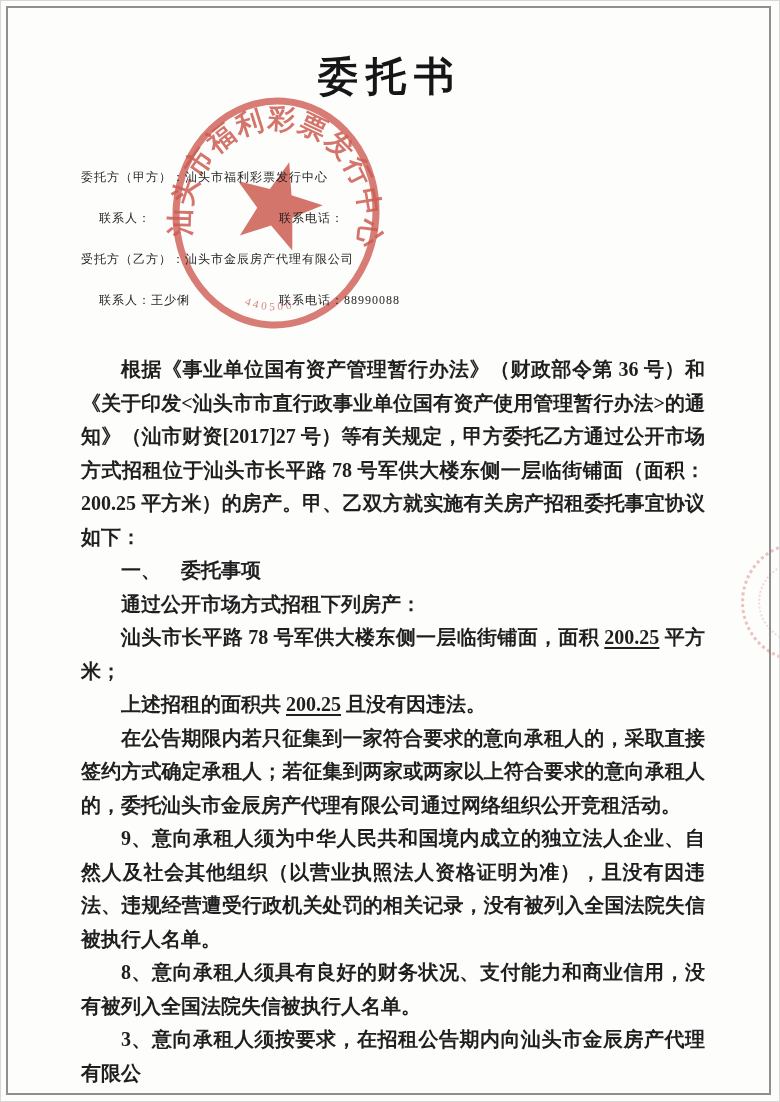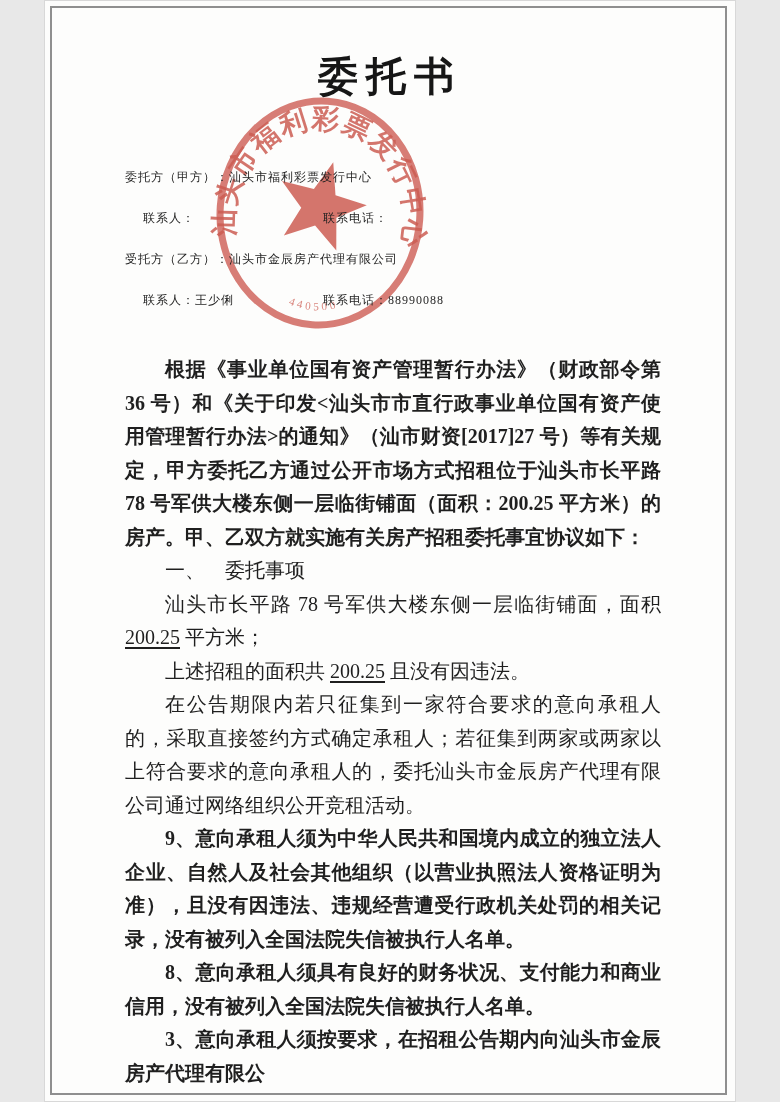--- a/index.html
+++ b/index.html
@@ -1,18 +1,18 @@
 <!DOCTYPE html>
 <html><head>
 <meta charset="utf-8">
 <style>
   html,body{margin:0;padding:0;background:#e8e8e8;}
   .page{
     position:relative;
-    width:692px;height:1102px;
+    width:780px;height:1102px;
     margin:0 auto;
     background:#fdfdfc;
     overflow:hidden;
     font-family:"Liberation Serif","DejaVu Serif",serif;
     color:#1f1f1f;
     box-sizing:border-box;
     border:1px solid #d8d8d8;
   }
   .frame{
     position:absolute;
@@ -43,21 +43,21 @@
   .contact-cell{display:inline-block;min-width:180px;margin-left:18px;}
   .body-text{
     position:absolute;
     top:352px;left:80px;right:74px;
     font-size:20px;
     line-height:33.5px;
     text-align:justify;
   }
   .para{margin:0;}
   .para.indent{text-indent:2em;font-weight:bold;}
-  .para.bold{font-weight:400;}
+  .para.bold{font-weight:700;}
   .u{text-decoration:underline;text-underline-offset:3px;}
   
   .seal{
     position:absolute;
     left:164px;top:92px;
     width:222px;height:240px;
     mix-blend-mode:multiply;
     opacity:.82;
     transform:rotate(4deg);
     pointer-events:none;
@@ -124,20 +124,21 @@
       </span>
       <span>
         <span>联系电话：</span><span>88990088</span>
       </span>
     </div>
   </div>
 
   <div class="body-text">
       <p class="para indent"><span>根据《事业单位国有资产管理暂行办法》（财政部令第 36 号）和《关于印发&lt;汕头市市直行政事业单位国有资产使用管理暂行办法&gt;的通知》（汕市财资[2017]27 号）等有关规定，甲方委托乙方通过公开市场方式招租位于汕头市长平路 78 号军供大楼东侧一层临街铺面（面积：200.25 平方米）的房产。甲、乙双方就实施有关房产招租委托事宜协议如下：</span></p>
       <p class="para bold indent"><span>一、　委托事项</span></p>
+      <p class="para bold indent"><span>通过公开市场方式招租下列房产：</span></p>
       <p class="para bold indent"><span>汕头市长平路 78 号军供大楼东侧一层临街铺面，面积 </span><span class="u">200.25</span><span> 平方米；</span></p>
       <p class="para bold indent"><span>上述招租的面积共 </span><span class="u">200.25</span><span> 且没有因违法。</span></p>
       <p class="para bold indent"><span>在公告期限内若只征集到一家符合要求的意向承租人的，采取直接签约方式确定承租人；若征集到两家或两家以上符合要求的意向承租人的，委托汕头市金辰房产代理有限公司通过网络组织公开竞租活动。</span></p>
       <p class="para indent"><span>9、意向承租人须为中华人民共和国境内成立的独立法人企业、自然人及社会其他组织（以营业执照法人资格证明为准），且没有因违法、违规经营遭受行政机关处罚的相关记录，没有被列入全国法院失信被执行人名单。</span></p>
       <p class="para indent"><span>8、意向承租人须具有良好的财务状况、支付能力和商业信用，没有被列入全国法院失信被执行人名单。</span></p>
       <p class="para indent"><span>3、意向承租人须按要求，在招租公告期内向汕头市金辰房产代理有限公</span></p>
     </div>
 
 </div>
 

